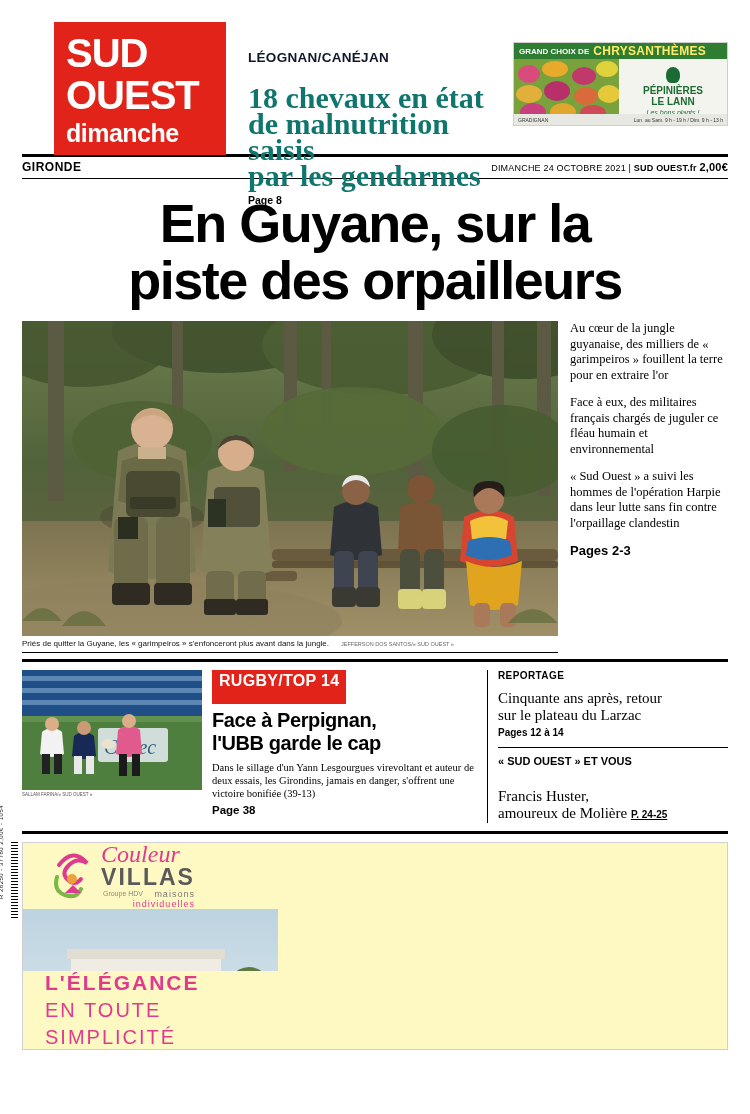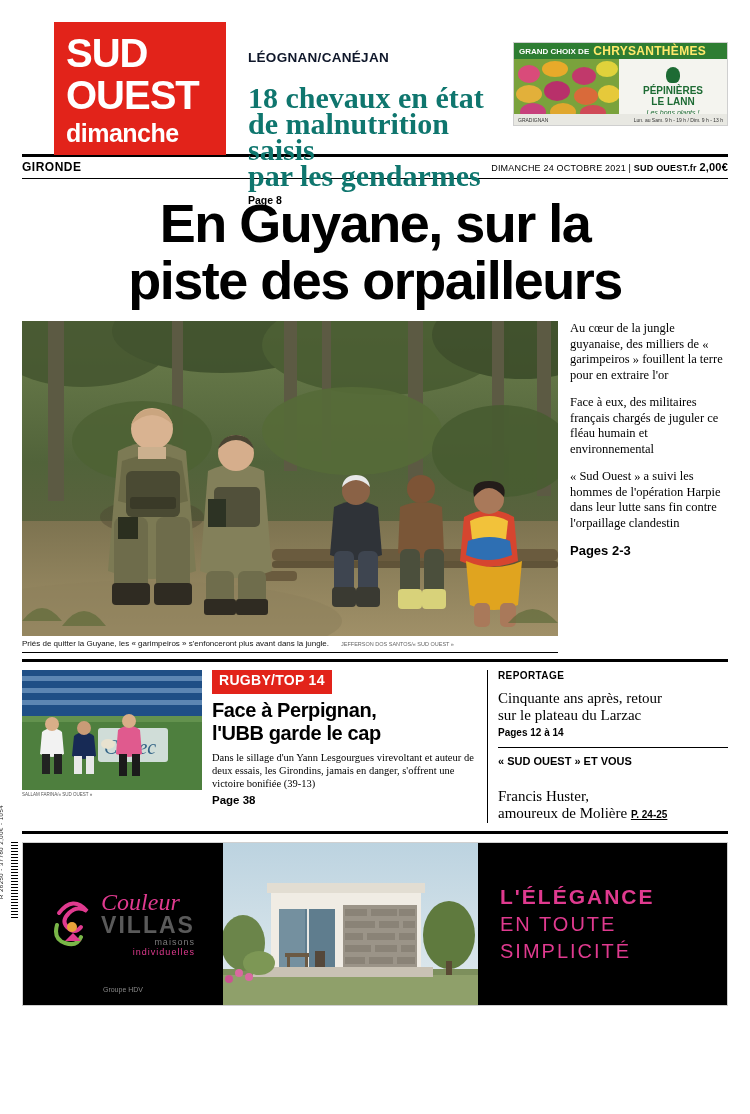--- a/index.html
+++ b/index.html
@@ -254,22 +254,22 @@
     font-size: 4.5px;
     color: #555;
     padding-top: 2px;
   }
   .mid-main { width: 265px; }
   .rugby-tag {
     display: inline-block;
     background: #e2231a;
     color: #fff;
     font-weight: bold;
-    font-size: 14px;
-    padding: 2px 7px 6px;
+    font-size: 16px;
+    padding: 2px 7px 14px;
     letter-spacing: 0.3px;
   }
   .rugby-title {
     font-family: "Liberation Sans", sans-serif;
     font-weight: bold;
     font-size: 20px;
     line-height: 23px;
     letter-spacing: -0.4px;
     margin-top: 5px;
   }
@@ -308,25 +308,26 @@
     font-size: 15px;
     line-height: 17px;
     margin-top: 21px;
   }
   .rep-title2 .pg { font-family: "Liberation Sans", sans-serif; font-weight: bold; font-size: 10px; text-decoration: underline; }
 
   
   .bottomrule { border-top: 3px solid #000; margin-top: 8px; }
   .ad-bottom {
     margin-top: 8px;
-    height: 164px;
+    height: 208px;
     border: 1px solid #d0d0d0;
     display: flex;
-    background: #000000;
-    box-sizing: border-box;
+    background: #fef9c3;
+    box-sizing: border-box;
+    flex-direction: column;
   }
   .ad-b-left {
     width: 200px;
     display: flex;
     flex-direction: column;
     align-items: center;
     justify-content: center;
     position: relative;
   }
   .cv-logo {

